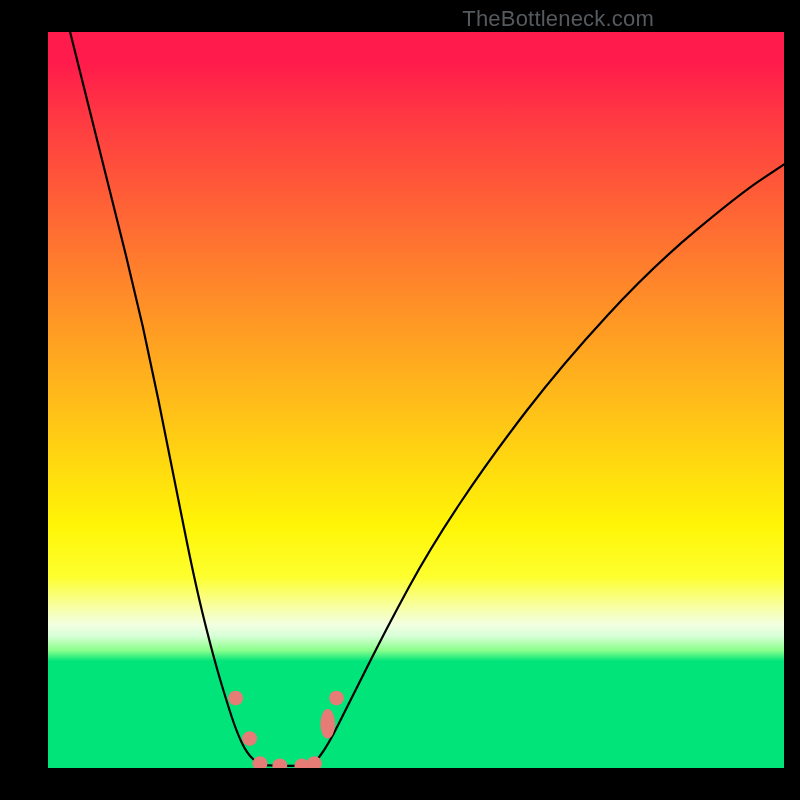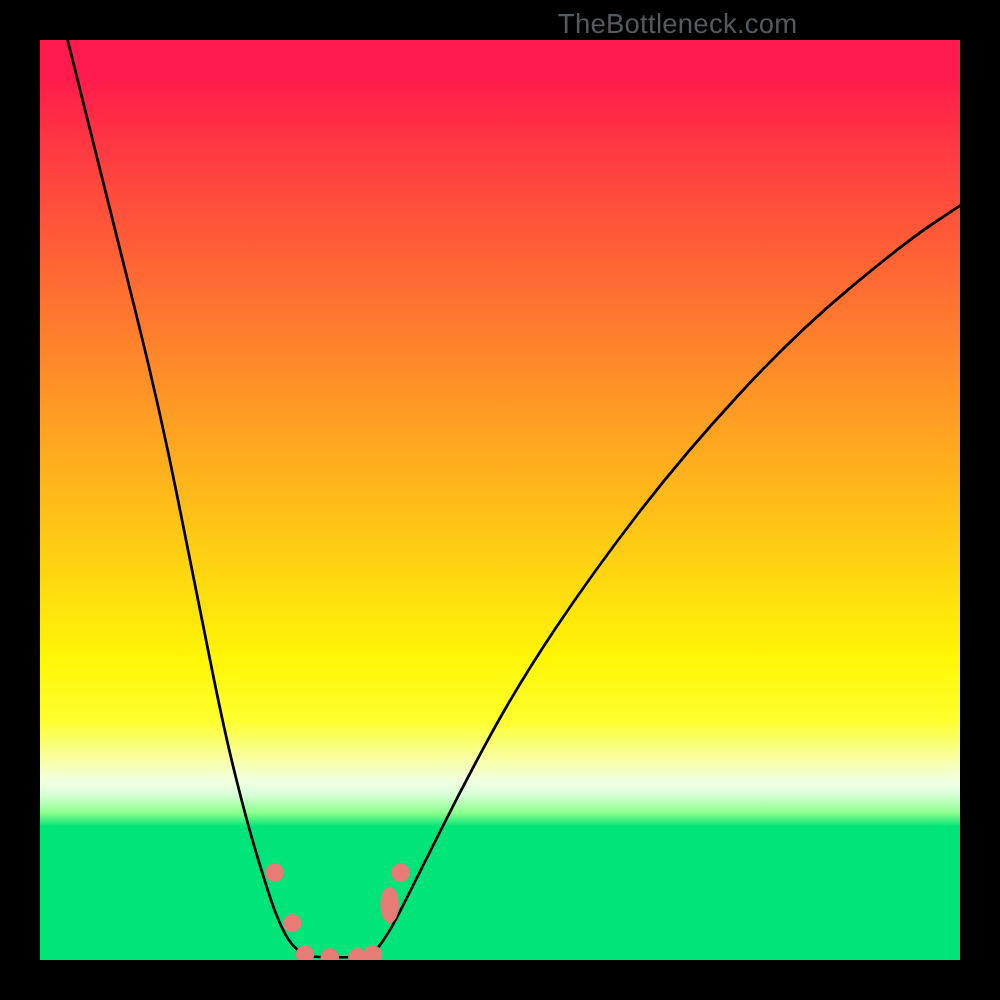--- a/index.html
+++ b/index.html
@@ -6,21 +6,21 @@
     margin: 0;
     padding: 0;
     width: 800px;
     height: 800px;
     overflow: hidden;
     background: #000;
     font-family: Arial, Helvetica, sans-serif;
   }
   .frame {
     position: absolute;
-    top: 0; left: 0;
+    top: 0; left: 16px;
     width: 648px;
     height: 800px;
     background: #000;
   }
   .plot-area {
     position: absolute;
     top: 32px;
     left: 32px;
     width: 736px;
     height: 736px;

